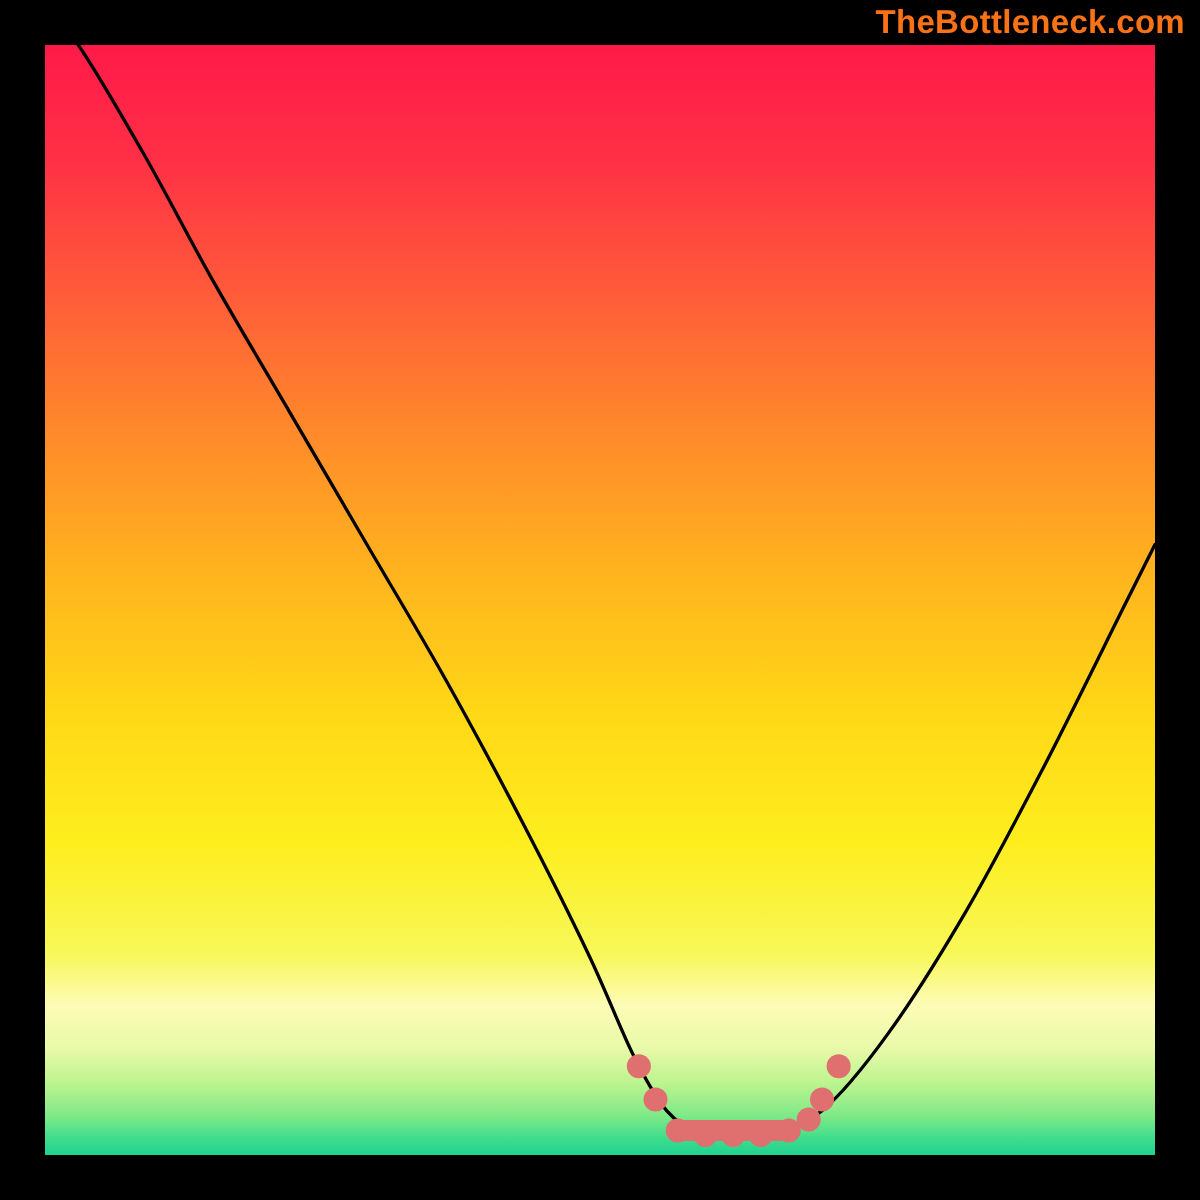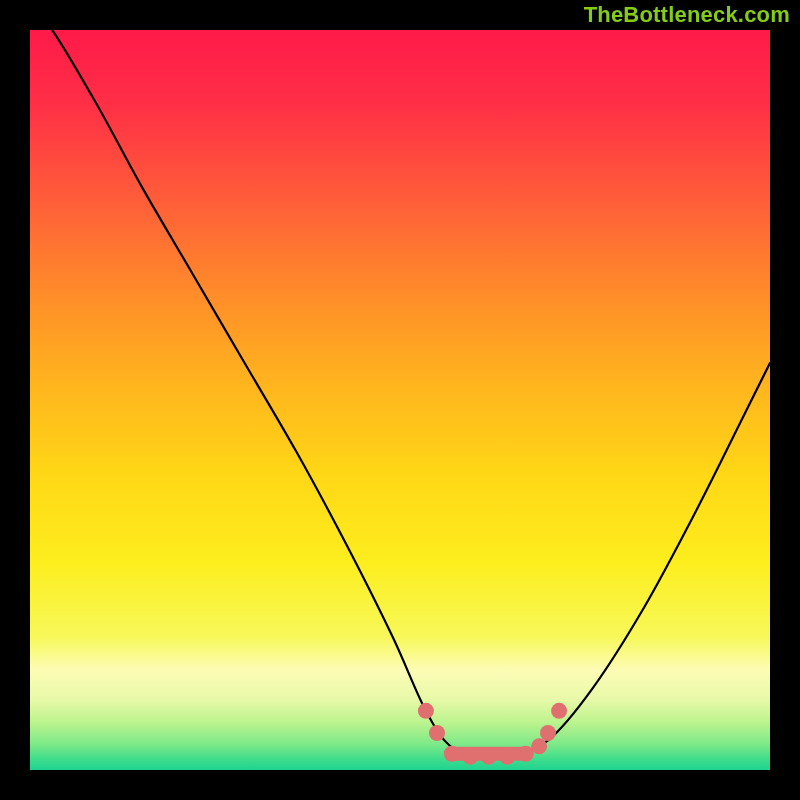--- a/index.html
+++ b/index.html
@@ -14,21 +14,21 @@
   .stage {
     position: relative;
     width: 800px;
     height: 800px;
     background: #000;
   }
   .watermark {
     position: absolute;
     top: 2px;
     right: 10px;
-    color: #84cc16;
+    color: #f97316;
     font-size: 22px;
     font-weight: bold;
     letter-spacing: 0.2px;
     z-index: 5;
   }
   svg.plot {
     position: absolute;
     left: 0;
     top: 0;
     width: 800px;

